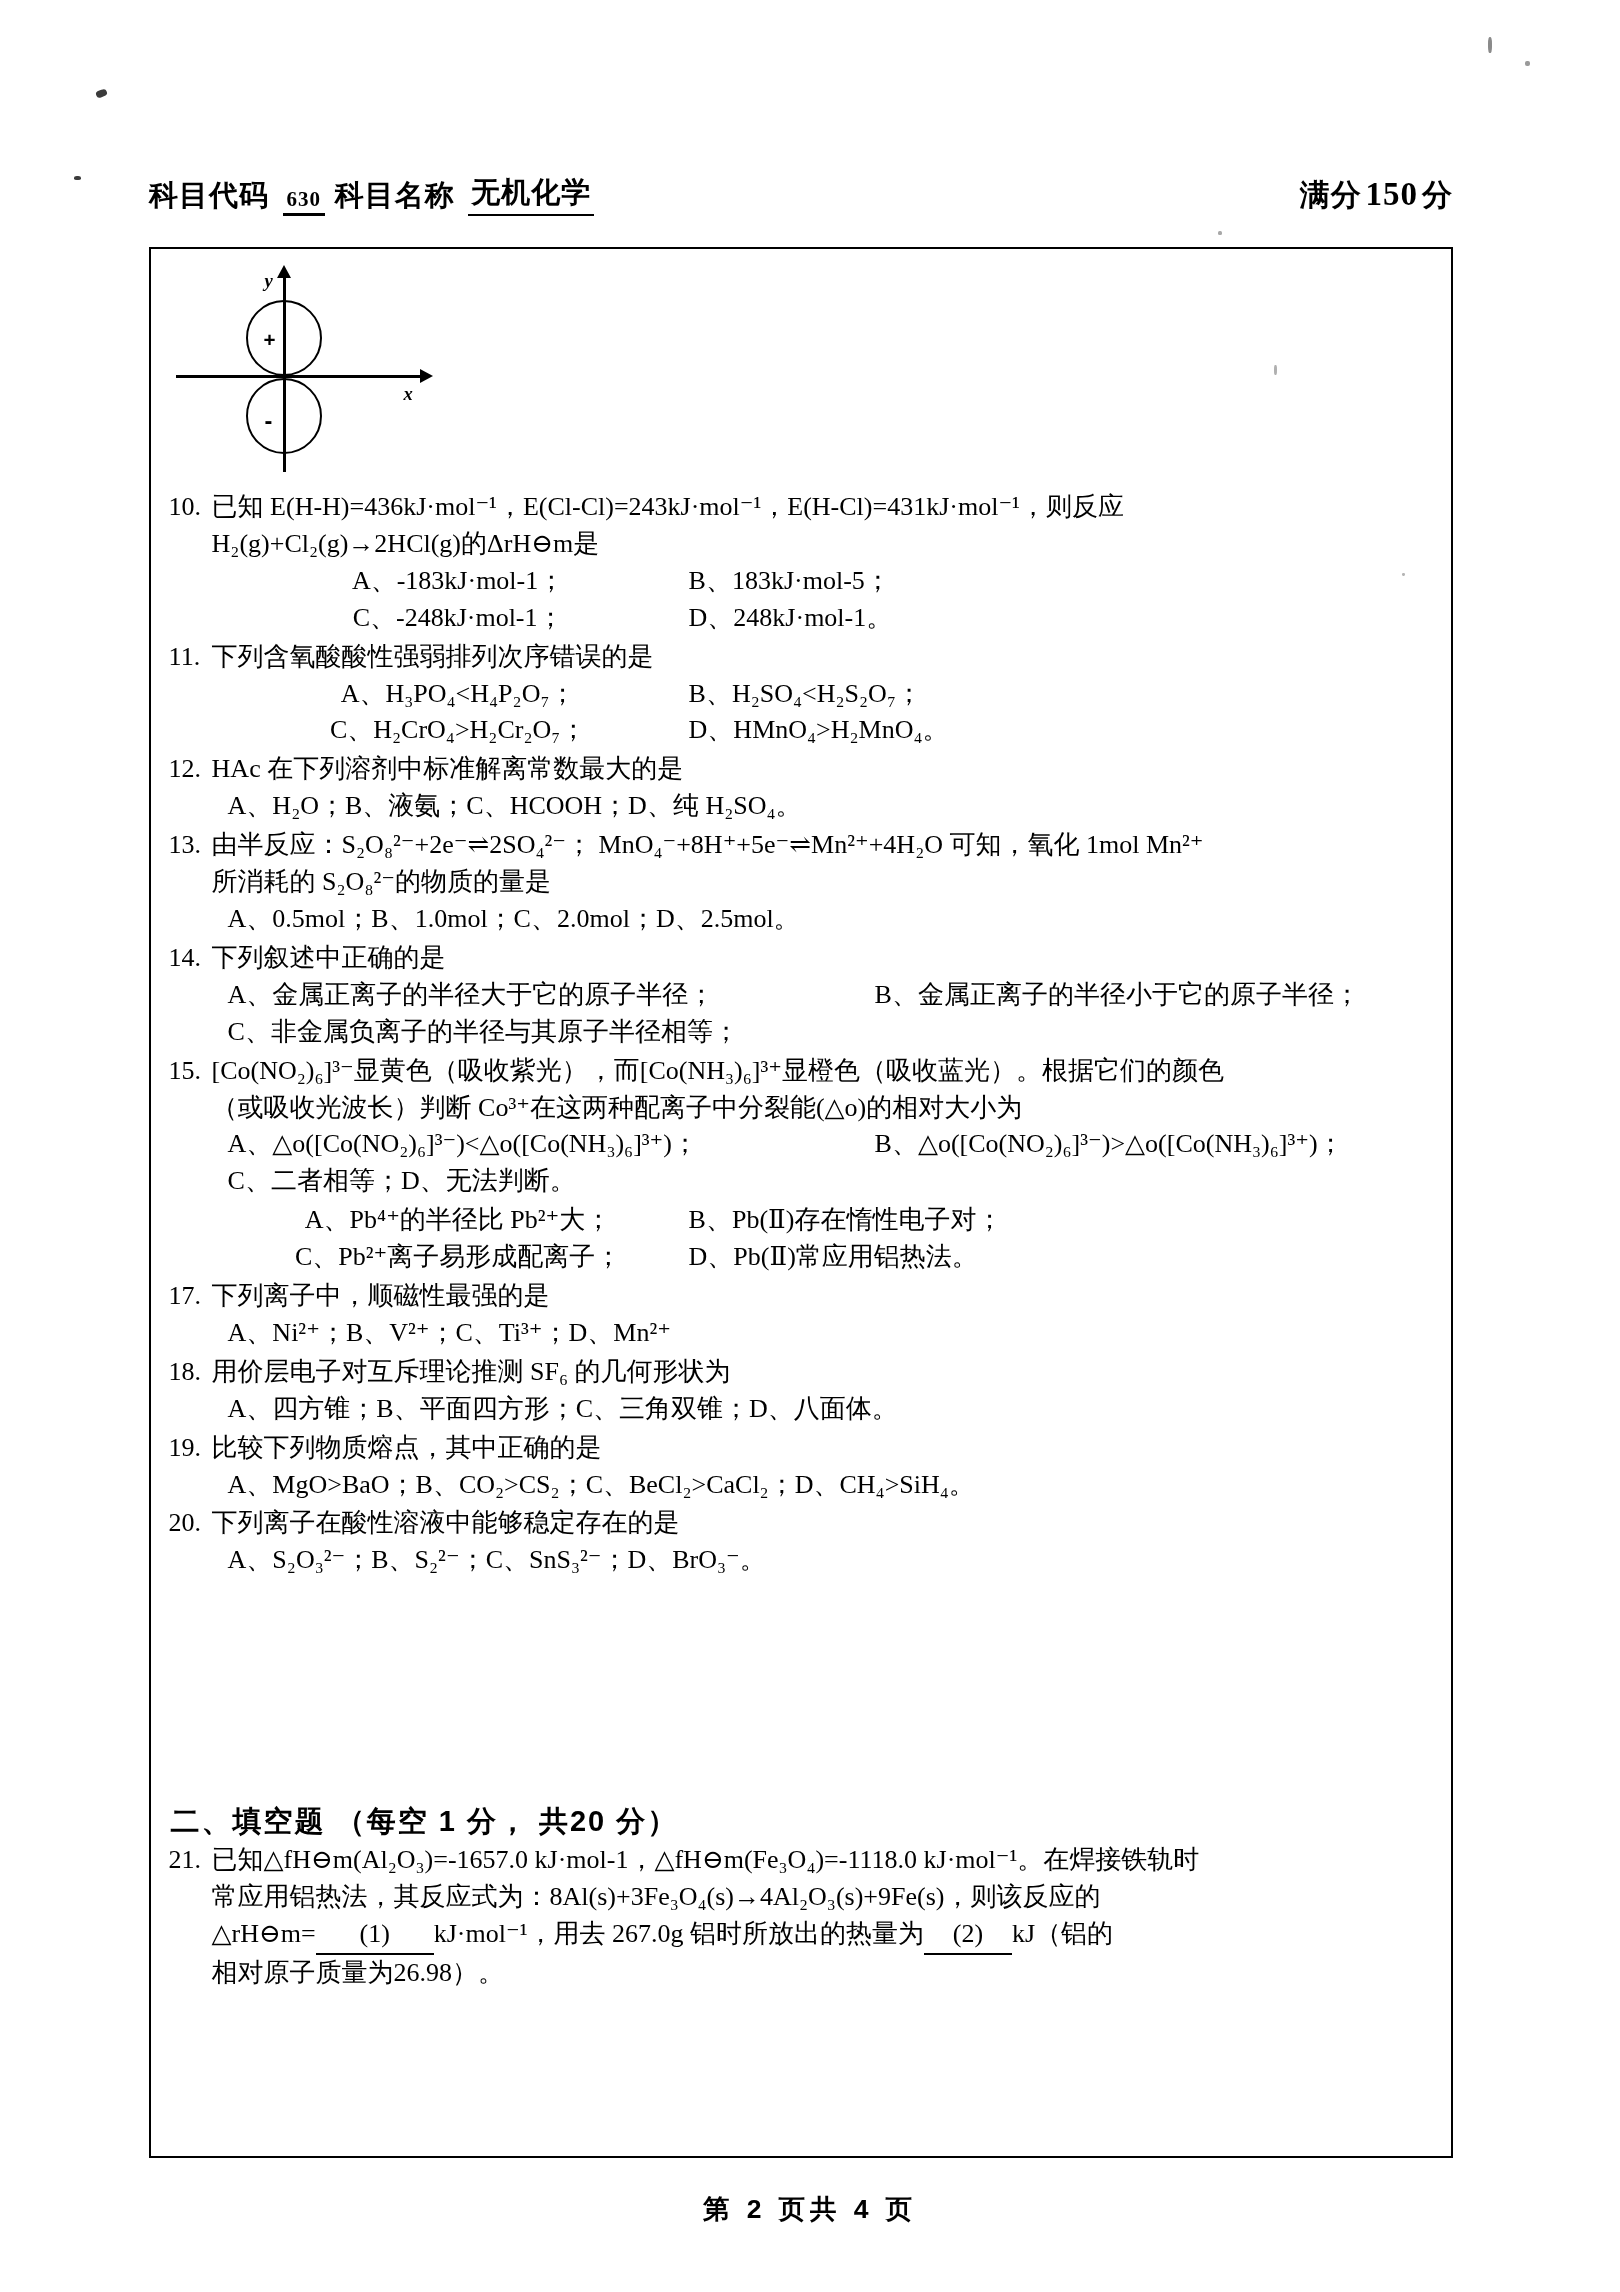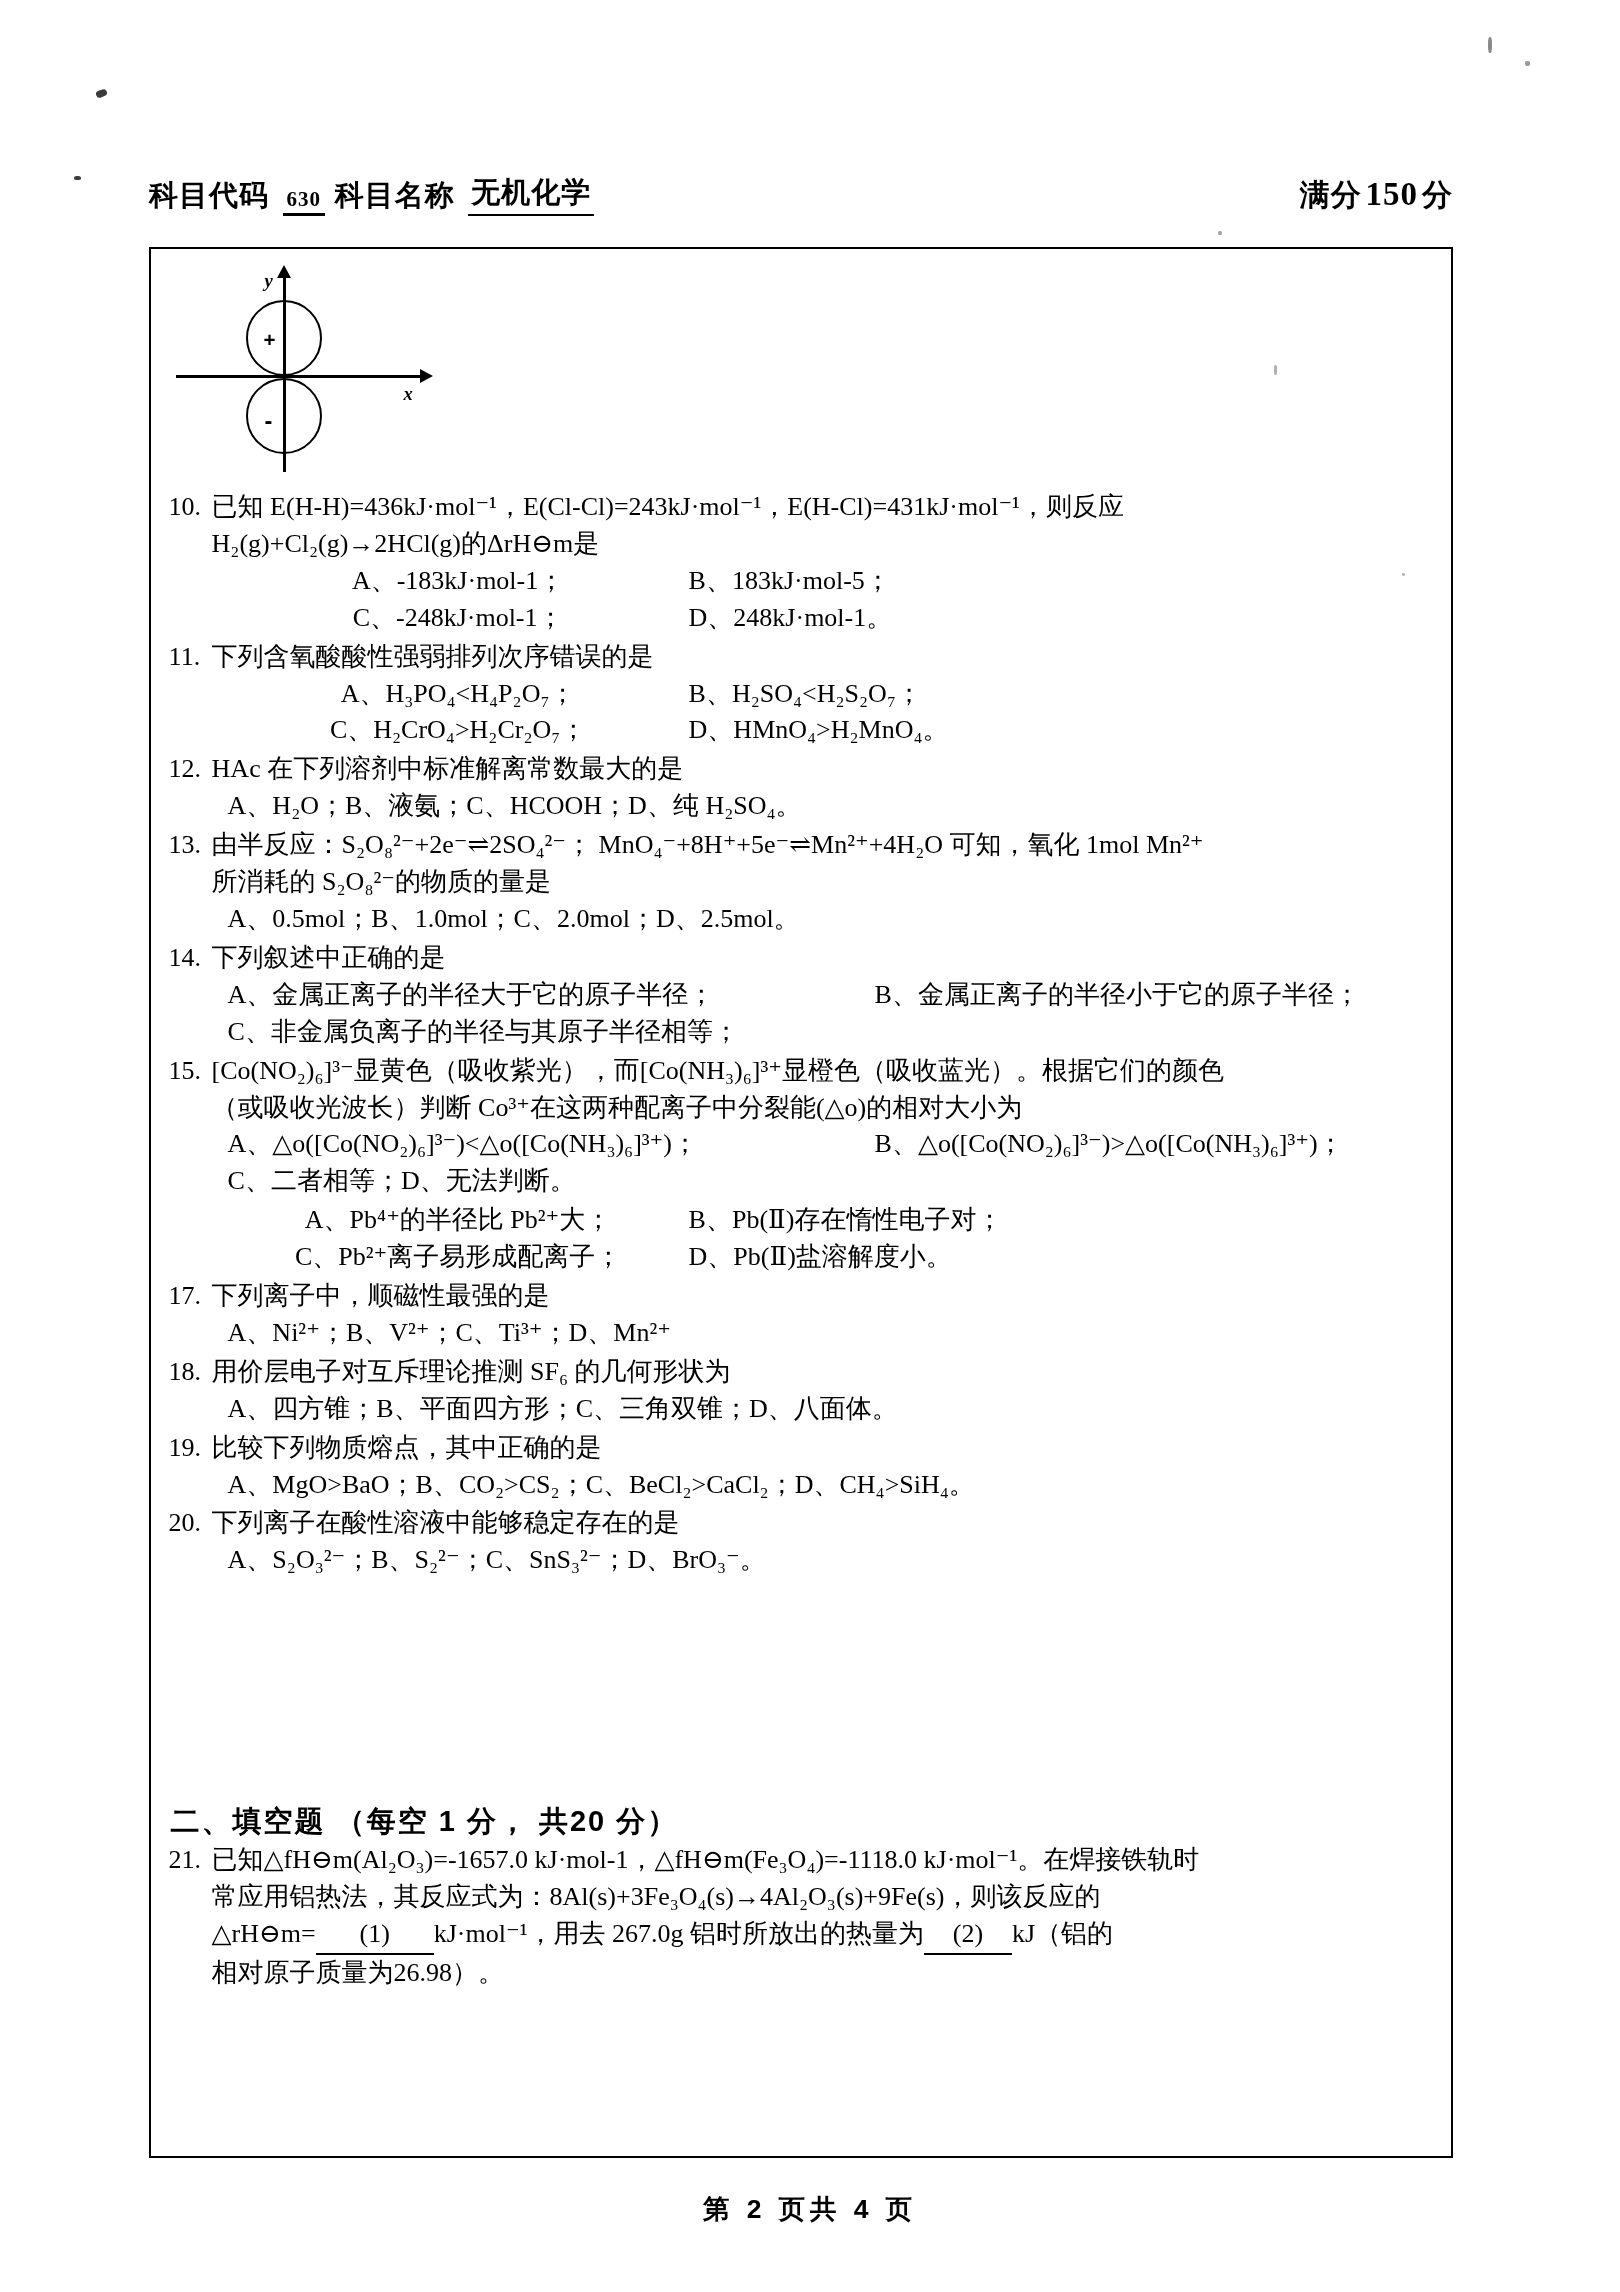--- a/index.html
+++ b/index.html
@@ -350,21 +350,21 @@
     </div>
 
     <div class="q">
       <div class="opts">
         <div class="opt-row">
           <span class="col w-half opt-line">A、Pb⁴⁺的半径比 Pb²⁺大；</span>
           <span class="col opt-line">B、Pb(Ⅱ)存在惰性电子对；</span>
         </div>
         <div class="opt-row">
           <span class="col w-half opt-line">C、Pb²⁺离子易形成配离子；</span>
-          <span class="col opt-line">D、Pb(Ⅱ)盐溶解度小。</span>
+          <span class="col opt-line">D、Pb(Ⅱ)常应用铝热法。</span>
         </div>
       </div>
     </div>
 
     <div class="q">
       <div class="stem">
         <span class="num">17.</span>
         <span class="text">下列离子中，顺磁性最强的是</span>
       </div>
       <div class="opts">

